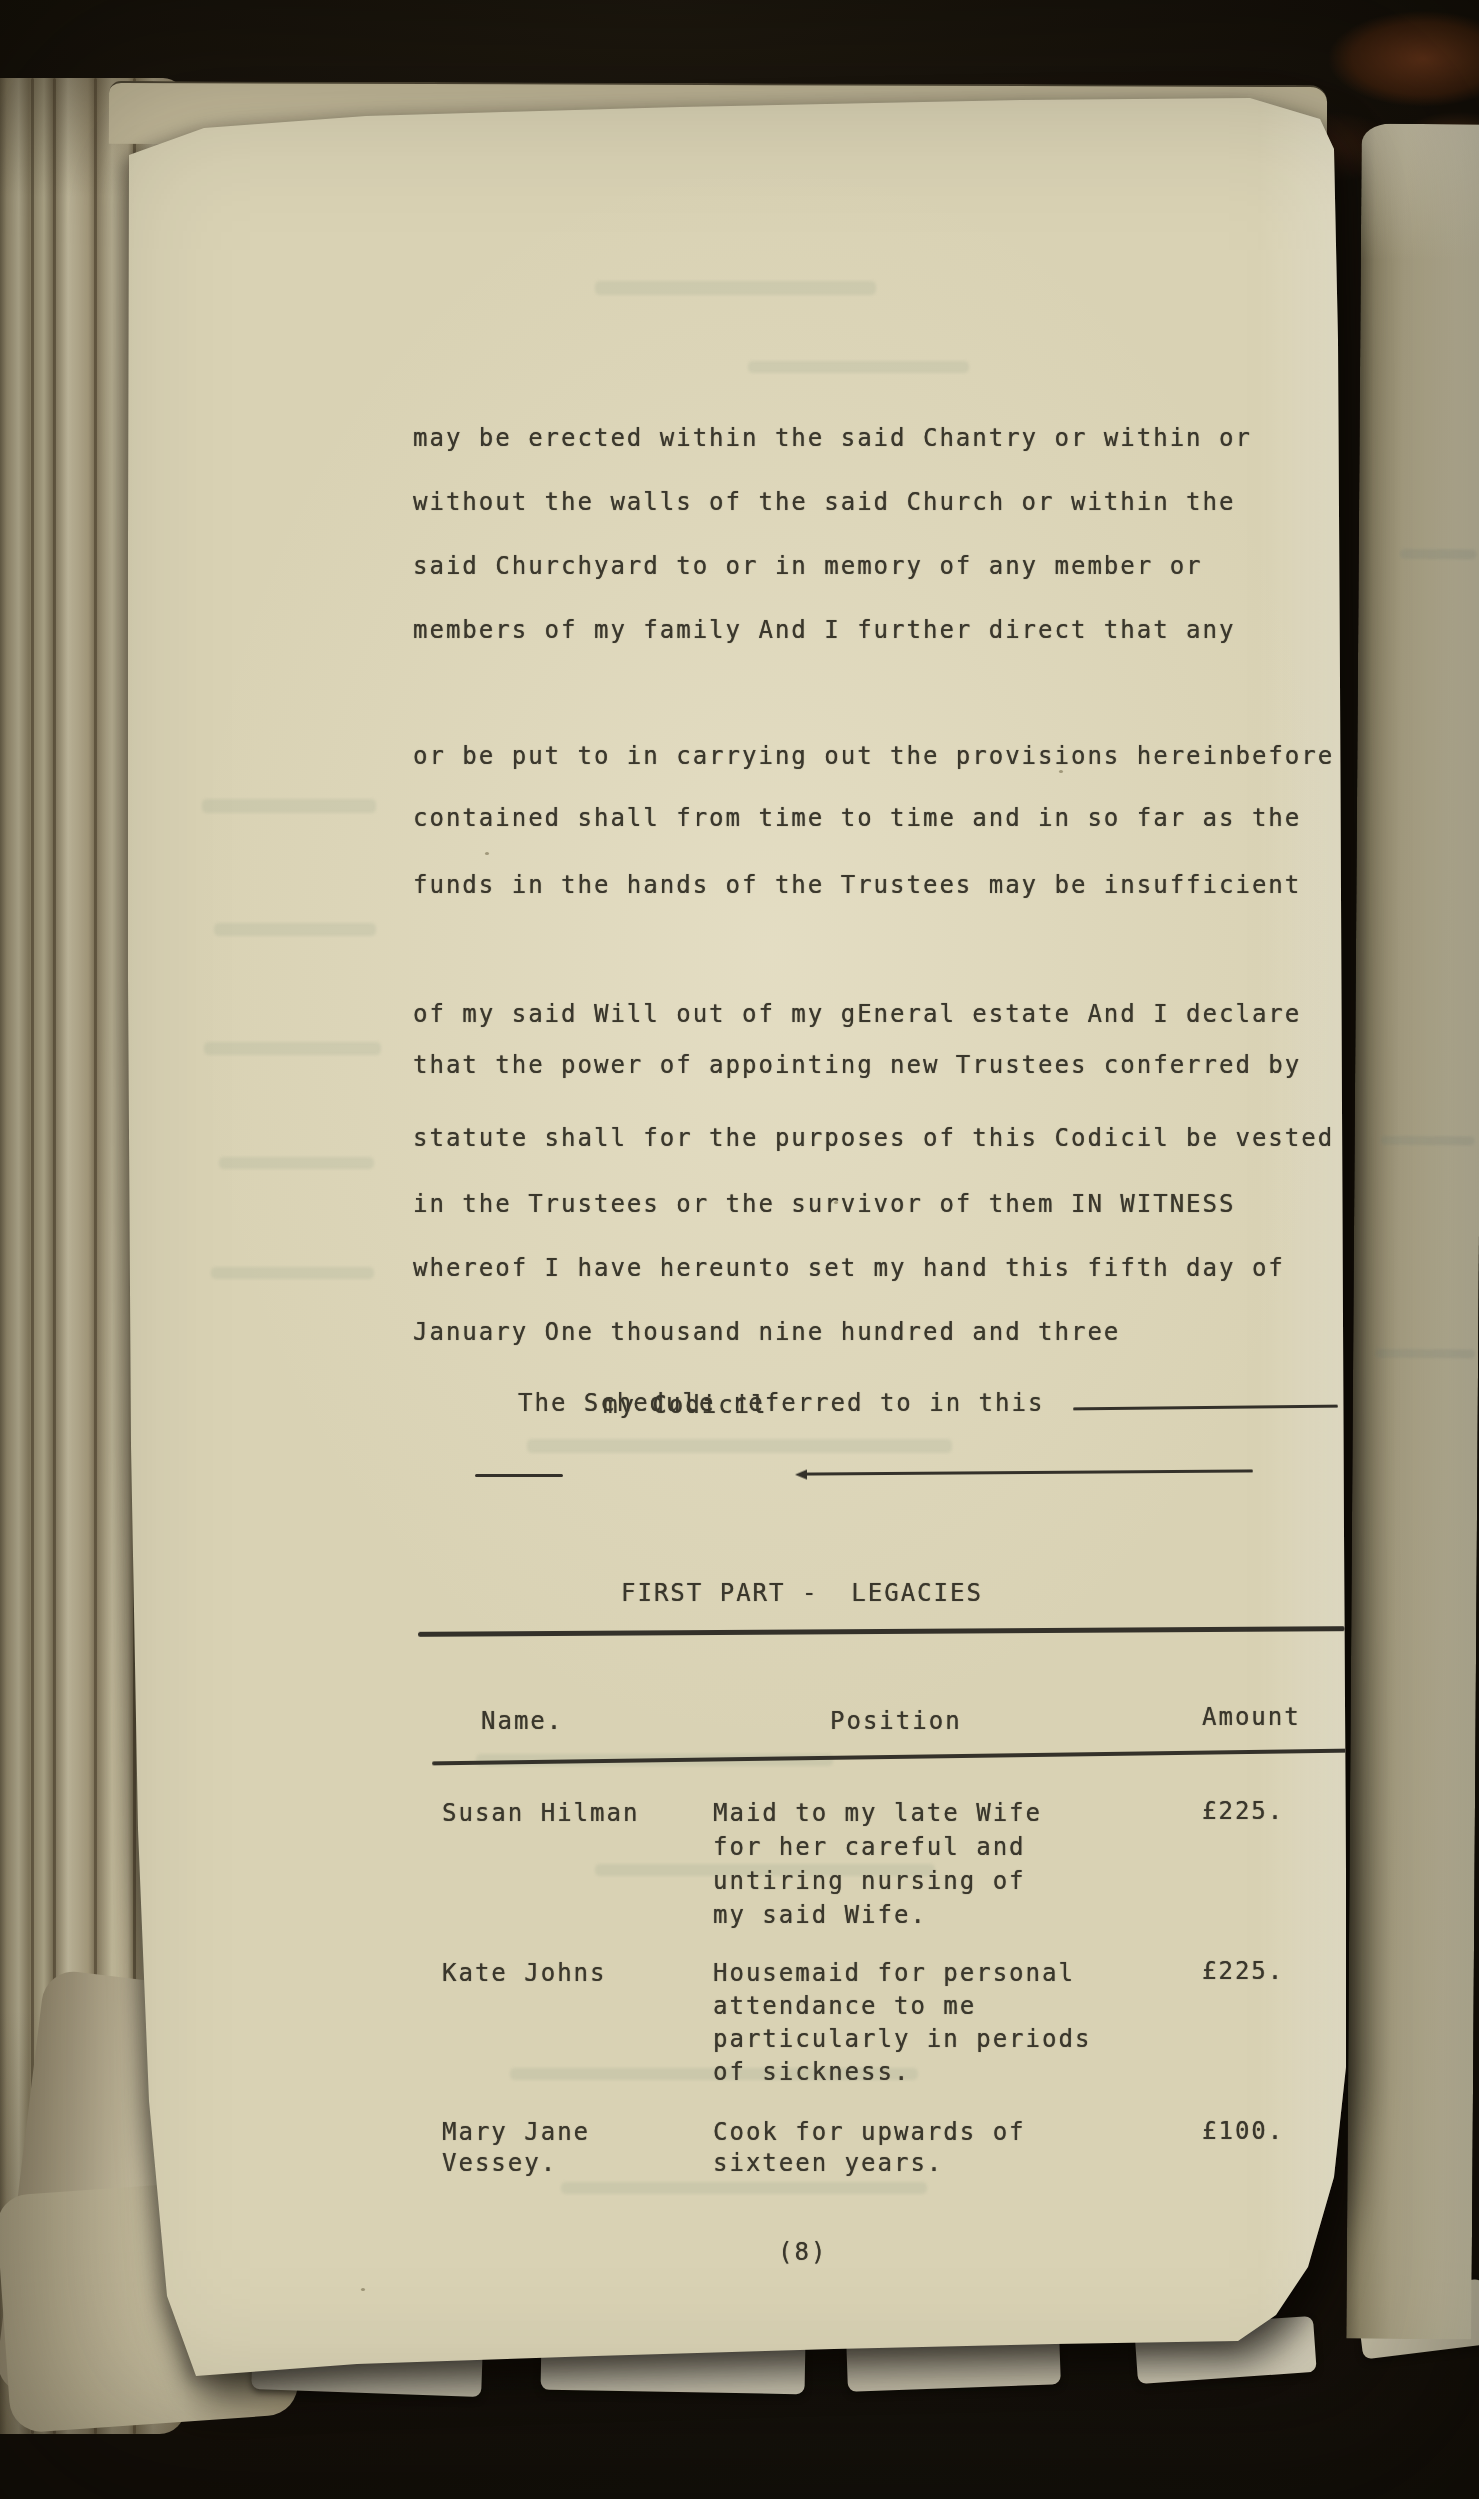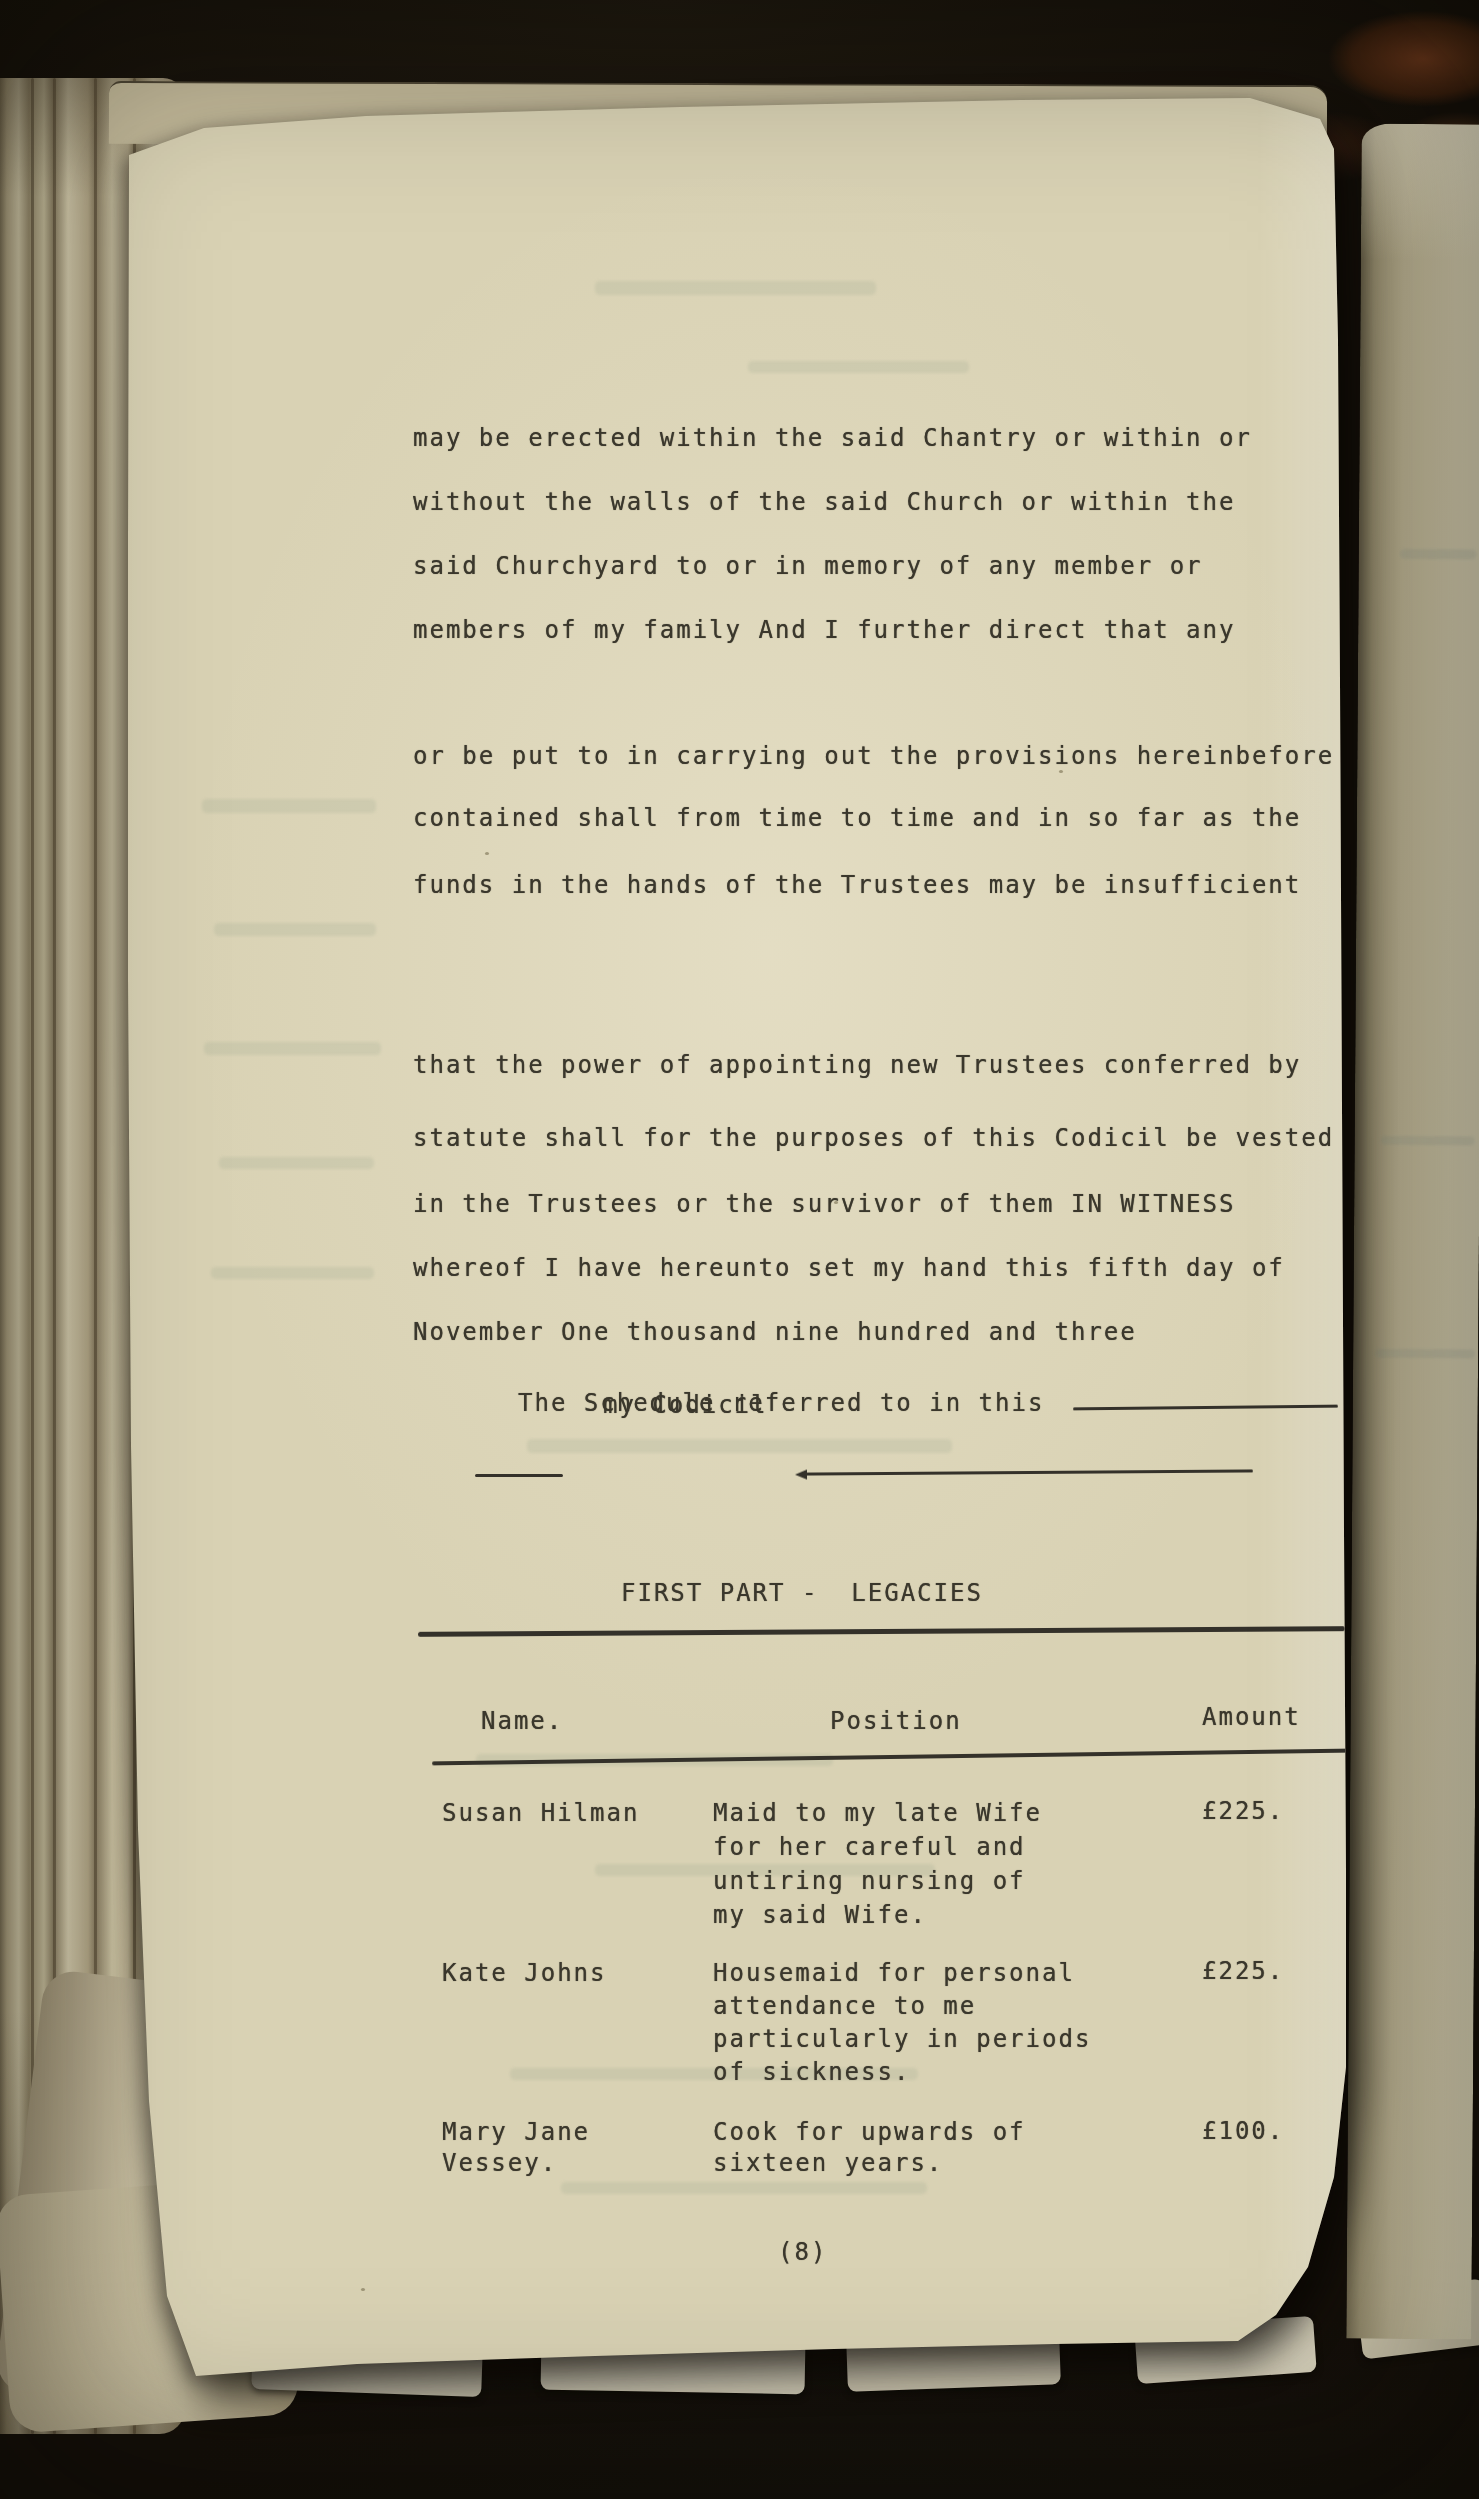--- a/index.html
+++ b/index.html
@@ -139,25 +139,26 @@
     <div class="speck" style="left:834px;top:1201px"></div>
     <div class="speck" style="left:361px;top:2288px"></div>
 
     <div class="tl" style="top:425px">may be erected within the said Chantry or within or</div>
     <div class="tl" style="top:489px">without the walls of the said Church or within the</div>
     <div class="tl" style="top:553px">said Churchyard to or in memory of any member or</div>
     <div class="tl" style="top:617px">members of my family And I further direct that any</div>
     <div class="tl" style="top:743px">or be put to in carrying out the provisions hereinbefore</div>
     <div class="tl" style="top:805px">contained shall from time to time and in so far as the</div>
     <div class="tl" style="top:872px">funds in the hands of the Trustees may be insufficient</div>
+    <div class="tl" style="top:1001px">of my said Will out of my gEneral estate And I declare</div>
     <div class="tl" style="top:1052px">that the power of appointing new Trustees conferred by</div>
     <div class="tl" style="top:1125px">statute shall for the purposes of this Codicil be vested</div>
     <div class="tl" style="top:1191px">in the Trustees or the survivor of them IN WITNESS</div>
     <div class="tl" style="top:1255px">whereof I have hereunto set my hand this fifth day of</div>
-    <div class="tl" style="top:1319px">November One thousand nine hundred and three</div>
+    <div class="tl" style="top:1319px">January One thousand nine hundred and three</div>
 
     <div class="tl" style="left:518px;top:1390px">The Schedule referred to in this</div>
     <div class="rule" style="left:1073px;top:1406px;width:265px;transform:rotate(-0.6deg)"></div>
     <div class="rule" style="left:475px;top:1474px;width:88px"></div>
     <div class="tl" style="left:603px;top:1392px">my Codicil</div>
     <div class="rule arrow" style="left:806px;top:1471px;width:447px;transform:rotate(-0.4deg)"></div>
 
     <div class="tl" style="left:621px;top:1580px">FIRST PART -  LEGACIES</div>
     <div class="rule thick" style="left:418px;top:1629px;width:927px;transform:rotate(-0.35deg)"></div>
 

